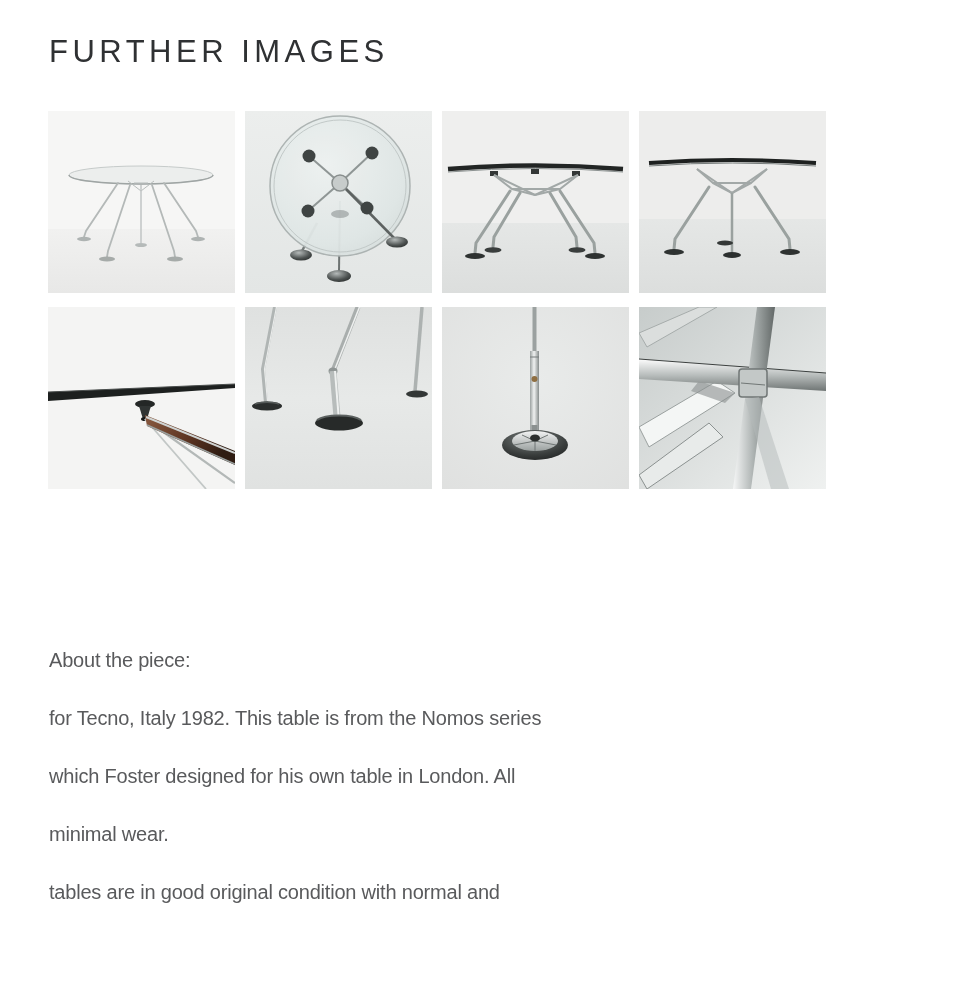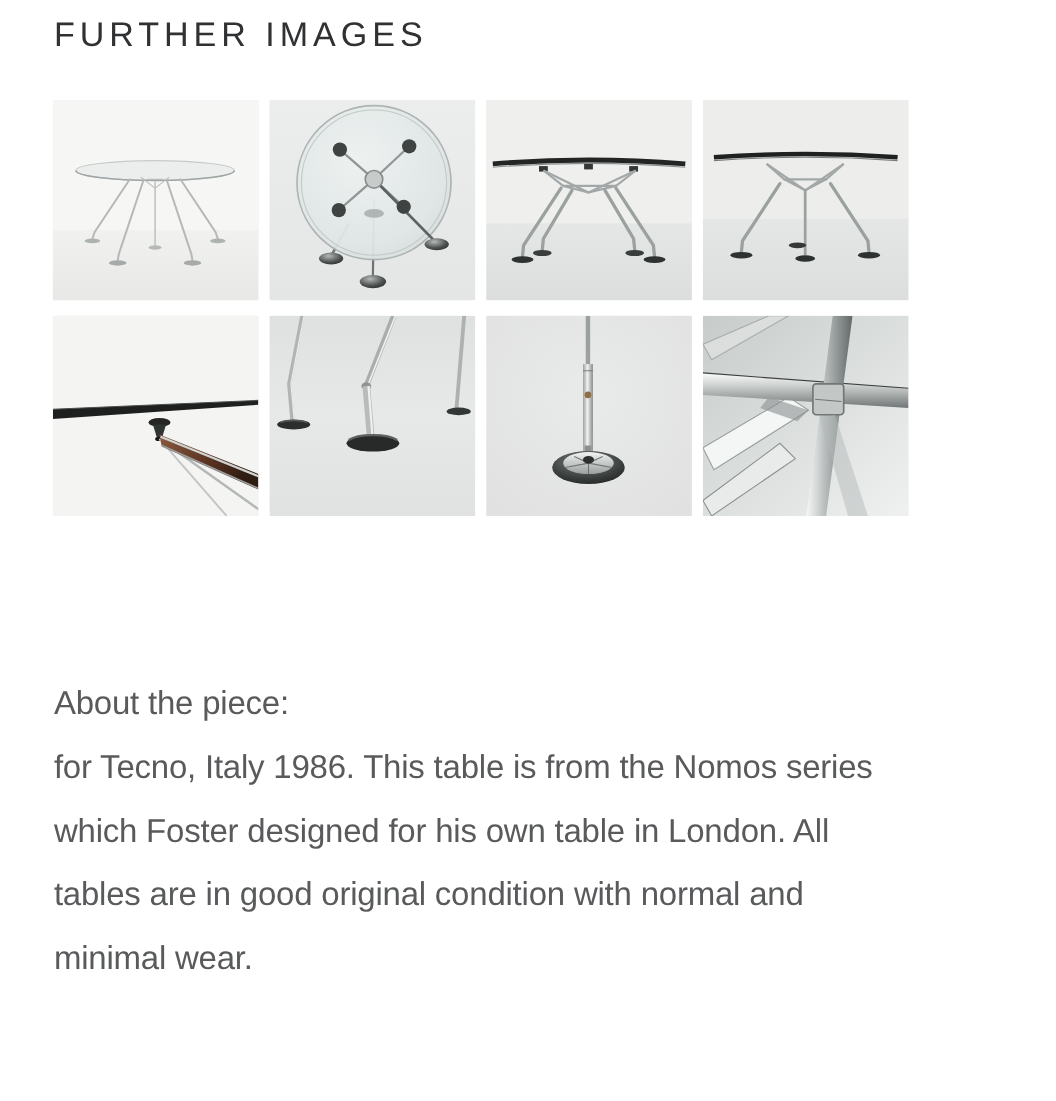--- a/index.html
+++ b/index.html
@@ -5,21 +5,21 @@
   * { box-sizing: border-box; margin: 0; padding: 0; }
   html, body { background: #ffffff; }
   body {
     width: 960px;
     min-height: 1001px;
     font-family: "Liberation Sans", sans-serif;
     position: relative;
     overflow: hidden;
   }
   .section-title {
-    margin: 16px 0 0 49px;
+    margin: 36px 0 0 49px;
     font-size: 31px;
     line-height: 32px;
     font-weight: 400;
     letter-spacing: 4.5px;
     color: #2f3133;
   }
   .gallery-grid {
     margin: 43px 0 0 48px;
     width: 778px;
     display: grid;
@@ -33,21 +33,21 @@
     overflow: hidden;
     cursor: pointer;
     background: #eeeeee;
   }
   .thumb svg { display: block; width: 187px; height: 182px; }
   .about-block {
     margin: 142px 0 0 49px;
     width: 860px;
   }
   .about-line {
-    font-size: 30px;
+    font-size: 20px;
     line-height: 58px;
     height: 58px;
     font-weight: 400;
     color: #595a5c;
     letter-spacing: -0.2px;
     white-space: nowrap;
   }
   .defs-holder { position: absolute; width: 0; height: 0; overflow: hidden; }
 </style>
 </head>
@@ -293,19 +293,19 @@
         <rect x="100" y="62" width="28" height="28" rx="3" fill="#c3c8c7" stroke="#707675" stroke-width="1.5"></rect>
         <line x1="102" y1="76" x2="126" y2="78" stroke="#707675" stroke-width="1"></line>
         <polygon points="120,90 150,182 132,182 106,92" fill="#b4bab9" opacity="0.5"></polygon>
       </svg>
     </figure>
 
   </div>
 
   <section class="about-block">
     <p class="about-line">About the piece:</p>
-    <p class="about-line">for Tecno, Italy 1986. This table is from the Nomos series</p>
+    <p class="about-line">for Tecno, Italy 1982. This table is from the Nomos series</p>
     <p class="about-line">which Foster designed for his own table in London. All</p>
+    <p class="about-line">minimal wear.</p>
     <p class="about-line">tables are in good original condition with normal and</p>
-    <p class="about-line">minimal wear.</p>
   </section>
 
 </main>
 
 </body></html>

